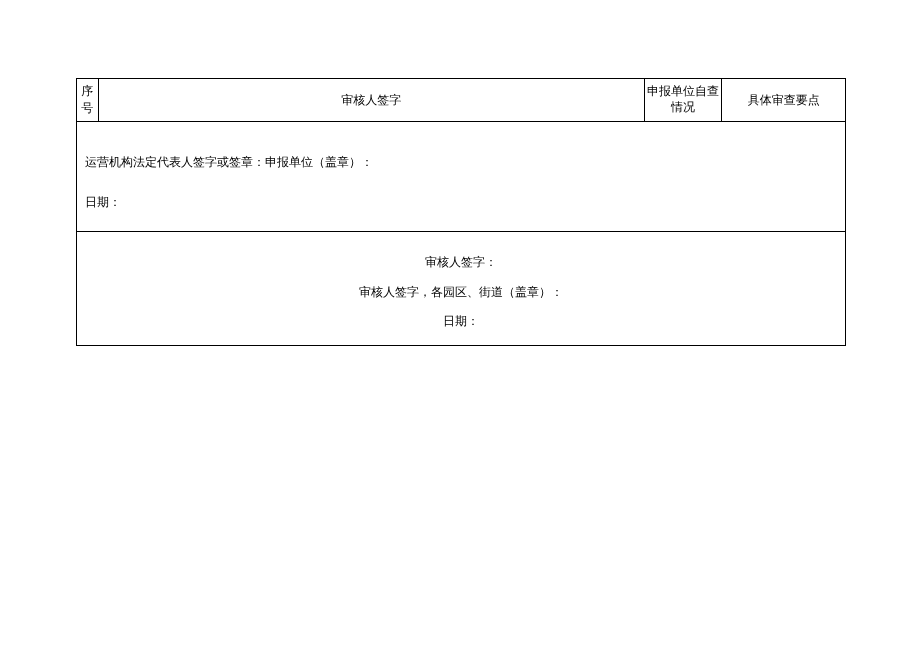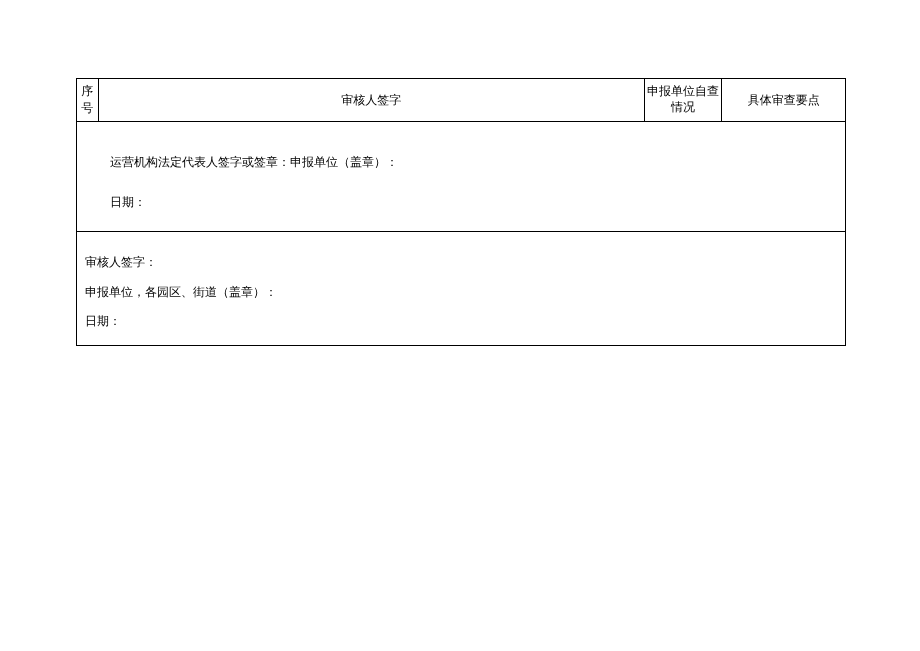--- a/index.html
+++ b/index.html
@@ -51,30 +51,30 @@
     }
     .section-cell {
       padding: 12px 8px;
       height: 90px;
       vertical-align: top;
     }
     .section-cell .content-line {
       margin-top: 18px;
       margin-bottom: 6px;
       line-height: 1.8;
-      margin-left: 25px;
     }
     .section-cell-2 {
       padding: 12px 8px;
       height: 100px;
       vertical-align: top;
     }
     .section-cell-2 .content-line {
       margin-top: 8px;
       line-height: 1.8;
+      text-align: center;
     }
   </style>
 </head>
 <body>
 
 <div class="table-container">
   <table>
     <tbody>
         <tr class="header-row">
       <td class="col-seq">序号</td>
@@ -84,19 +84,19 @@
     </tr>
     <tr>
       <td colspan="4" class="section-cell">
         <div class="content-line">运营机构法定代表人签字或签章：申报单位（盖章）：</div>
         <div class="content-line">日期：</div>
       </td>
     </tr>
     <tr>
       <td colspan="4" class="section-cell-2">
         <div class="content-line">审核人签字：</div>
-        <div class="content-line">申报单位，各园区、街道（盖章）：</div>
+        <div class="content-line">审核人签字，各园区、街道（盖章）：</div>
         <div class="content-line">日期：</div>
       </td>
     </tr>
   </tbody>
     </table>
 </div>
 
 </body></html>

